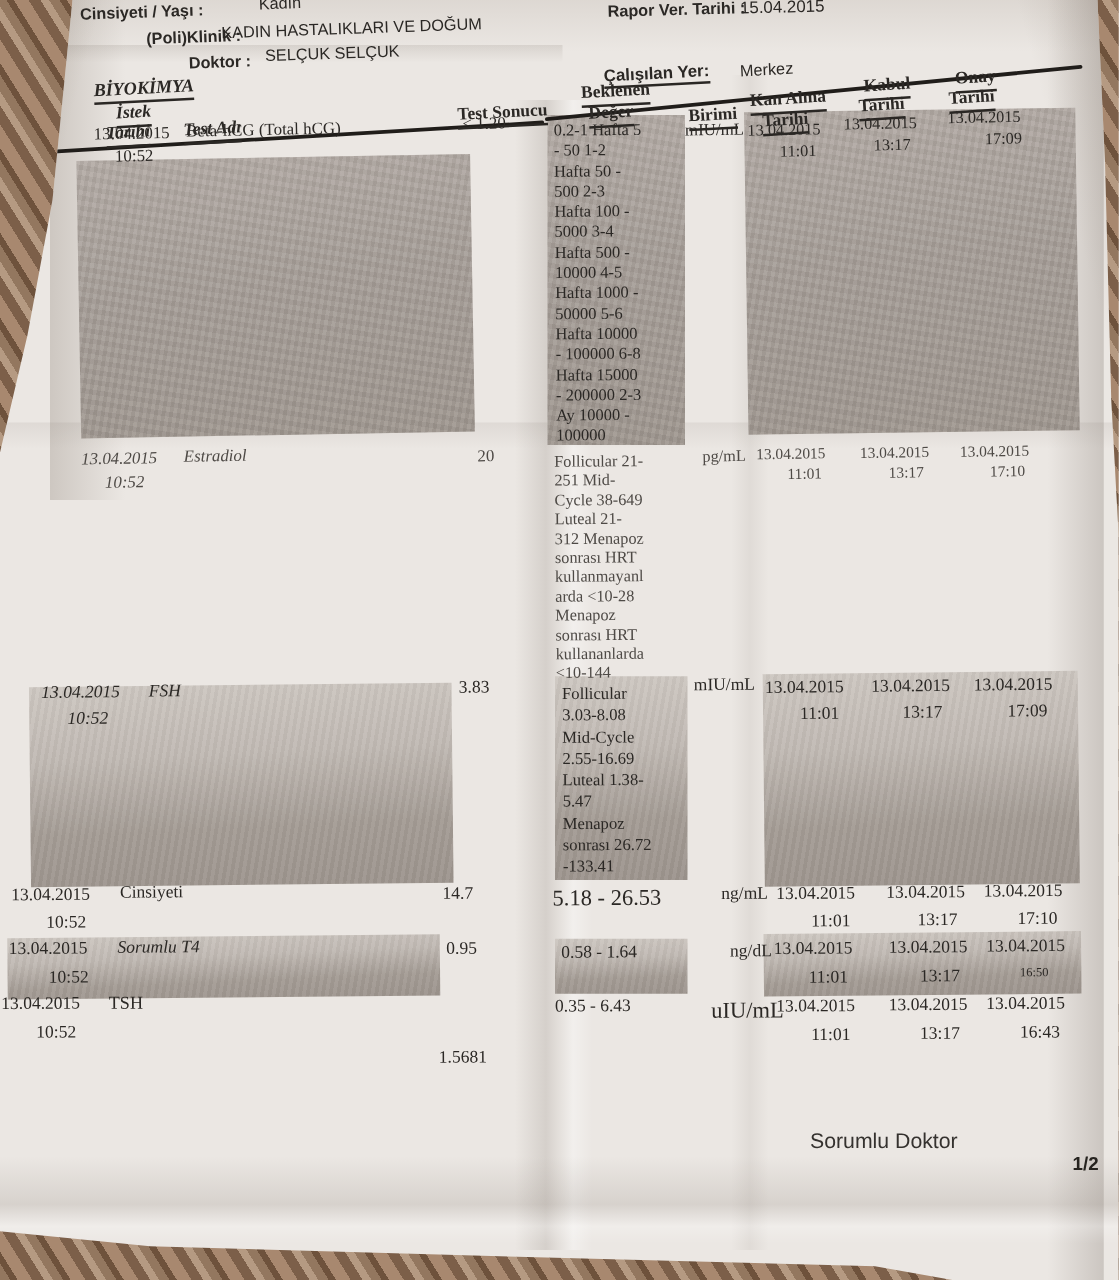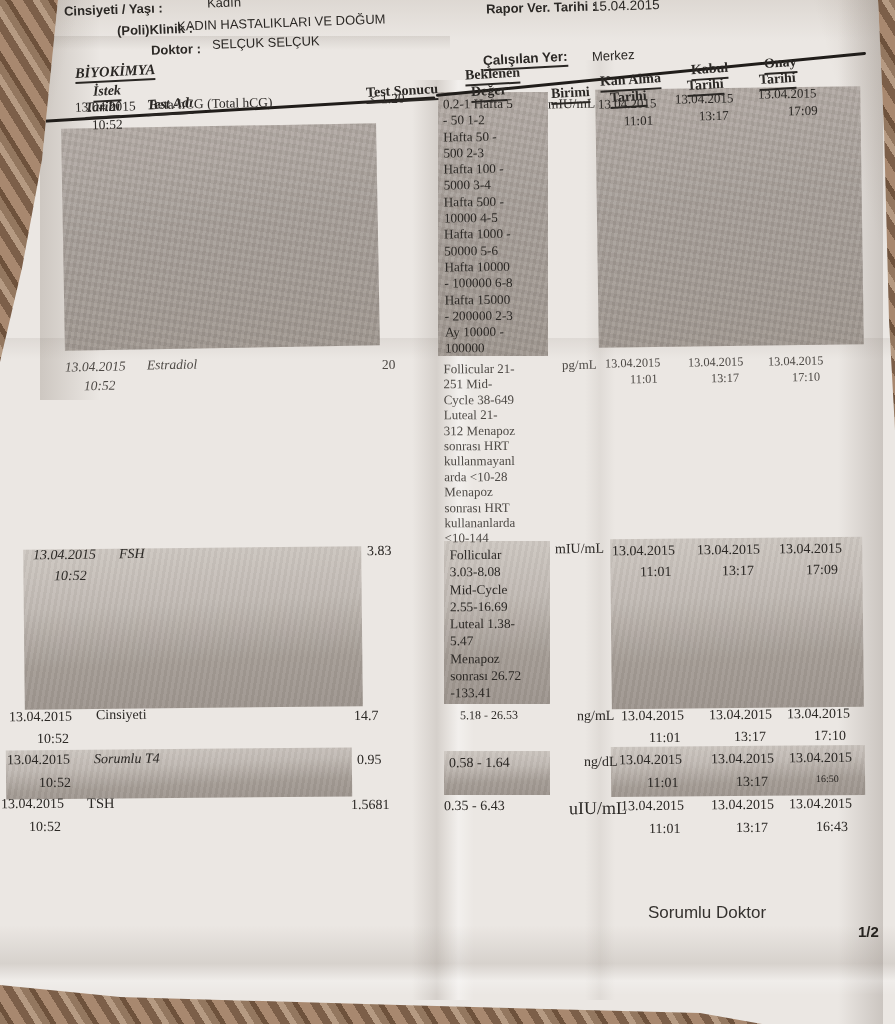--- a/index.html
+++ b/index.html
@@ -160,21 +160,21 @@
     <span class="t" style="left:640px;top:565px;font-size:14px;transform:rotate(-0.6deg)">11:01</span>
     <span class="t" style="left:697px;top:543px;font-size:14px;transform:rotate(-0.6deg)">13.04.2015</span>
     <span class="t" style="left:722px;top:564px;font-size:14px;transform:rotate(-0.6deg)">13:17</span>
     <span class="t" style="left:779px;top:542px;font-size:14px;transform:rotate(-0.6deg)">13.04.2015</span>
     <span class="t" style="left:806px;top:563px;font-size:14px;transform:rotate(-0.6deg)">17:09</span>
 
     <span class="t" style="left:9px;top:710px;font-size:14px;transform:rotate(-0.4deg)">13.04.2015</span>
     <span class="t" style="left:37px;top:732px;font-size:14px;transform:rotate(-0.4deg)">10:52</span>
     <span class="t" style="left:96px;top:708px;font-size:14px;transform:rotate(-0.4deg)">Cinsiyeti</span>
     <span class="t" style="left:354px;top:709px;font-size:14px;transform:rotate(-0.4deg)">14.7</span>
-    <span class="t" style="left:460px;top:709px;font-size:12px;transform:rotate(-0.4deg)">5.18 - 26.53</span>
+    <span class="t" style="left:442px;top:709px;font-size:18px;transform:rotate(-0.4deg)">5.18 - 26.53</span>
     <span class="t" style="left:577px;top:709px;font-size:14px;transform:rotate(-0.4deg)">ng/mL</span>
     <span class="t" style="left:621px;top:709px;font-size:14px;transform:rotate(-0.4deg)">13.04.2015</span>
     <span class="t" style="left:649px;top:731px;font-size:14px;transform:rotate(-0.4deg)">11:01</span>
     <span class="t" style="left:709px;top:708px;font-size:14px;transform:rotate(-0.4deg)">13.04.2015</span>
     <span class="t" style="left:734px;top:730px;font-size:14px;transform:rotate(-0.4deg)">13:17</span>
     <span class="t" style="left:787px;top:707px;font-size:14px;transform:rotate(-0.4deg)">13.04.2015</span>
     <span class="t" style="left:814px;top:729px;font-size:14px;transform:rotate(-0.4deg)">17:10</span>
 
     <span class="t" style="left:7px;top:753px;font-size:14px;transform:rotate(-0.4deg)">13.04.2015</span>
     <span class="t" style="left:39px;top:776px;font-size:14px;transform:rotate(-0.4deg)">10:52</span>
@@ -185,21 +185,21 @@
     <span class="t" style="left:619px;top:753px;font-size:14px;transform:rotate(-0.4deg)">13.04.2015</span>
     <span class="t" style="left:647px;top:776px;font-size:14px;transform:rotate(-0.4deg)">11:01</span>
     <span class="t" style="left:711px;top:752px;font-size:14px;transform:rotate(-0.4deg)">13.04.2015</span>
     <span class="t" style="left:736px;top:775px;font-size:14px;transform:rotate(-0.4deg)">13:17</span>
     <span class="t" style="left:789px;top:751px;font-size:14px;transform:rotate(-0.4deg)">13.04.2015</span>
     <span class="t" style="left:816px;top:774px;font-size:10px;transform:rotate(-0.4deg)">16:50</span>
 
     <span class="t" style="left:1px;top:797px;font-size:14px;transform:rotate(-0.3deg)">13.04.2015</span>
     <span class="t" style="left:29px;top:820px;font-size:14px;transform:rotate(-0.3deg)">10:52</span>
     <span class="t" style="left:87px;top:796px;font-size:14.5px;transform:rotate(-0.3deg)">TSH</span>
-    <span class="t" style="left:351px;top:798px;font-size:14px;transform:rotate(-0.3deg)">1.5681</span>
+    <span class="t" style="left:351px;top:840px;font-size:14px;transform:rotate(-0.3deg)">1.5681</span>
     <span class="t" style="left:444px;top:799px;font-size:14px;transform:rotate(-0.3deg)">0.35 - 6.43</span>
     <span class="t" style="left:569px;top:799px;font-size:18px;transform:rotate(-0.3deg)">uIU/mL</span>
     <span class="t" style="left:621px;top:799px;font-size:14px;transform:rotate(-0.3deg)">13.04.2015</span>
     <span class="t" style="left:649px;top:822px;font-size:14px;transform:rotate(-0.3deg)">11:01</span>
     <span class="t" style="left:711px;top:798px;font-size:14px;transform:rotate(-0.3deg)">13.04.2015</span>
     <span class="t" style="left:736px;top:821px;font-size:14px;transform:rotate(-0.3deg)">13:17</span>
     <span class="t" style="left:789px;top:797px;font-size:14px;transform:rotate(-0.3deg)">13.04.2015</span>
     <span class="t" style="left:816px;top:820px;font-size:14px;transform:rotate(-0.3deg)">16:43</span>
 
     <span class="t sans" style="left:648px;top:904px;font-size:17px;color:#35322f">Sorumlu Doktor</span>

